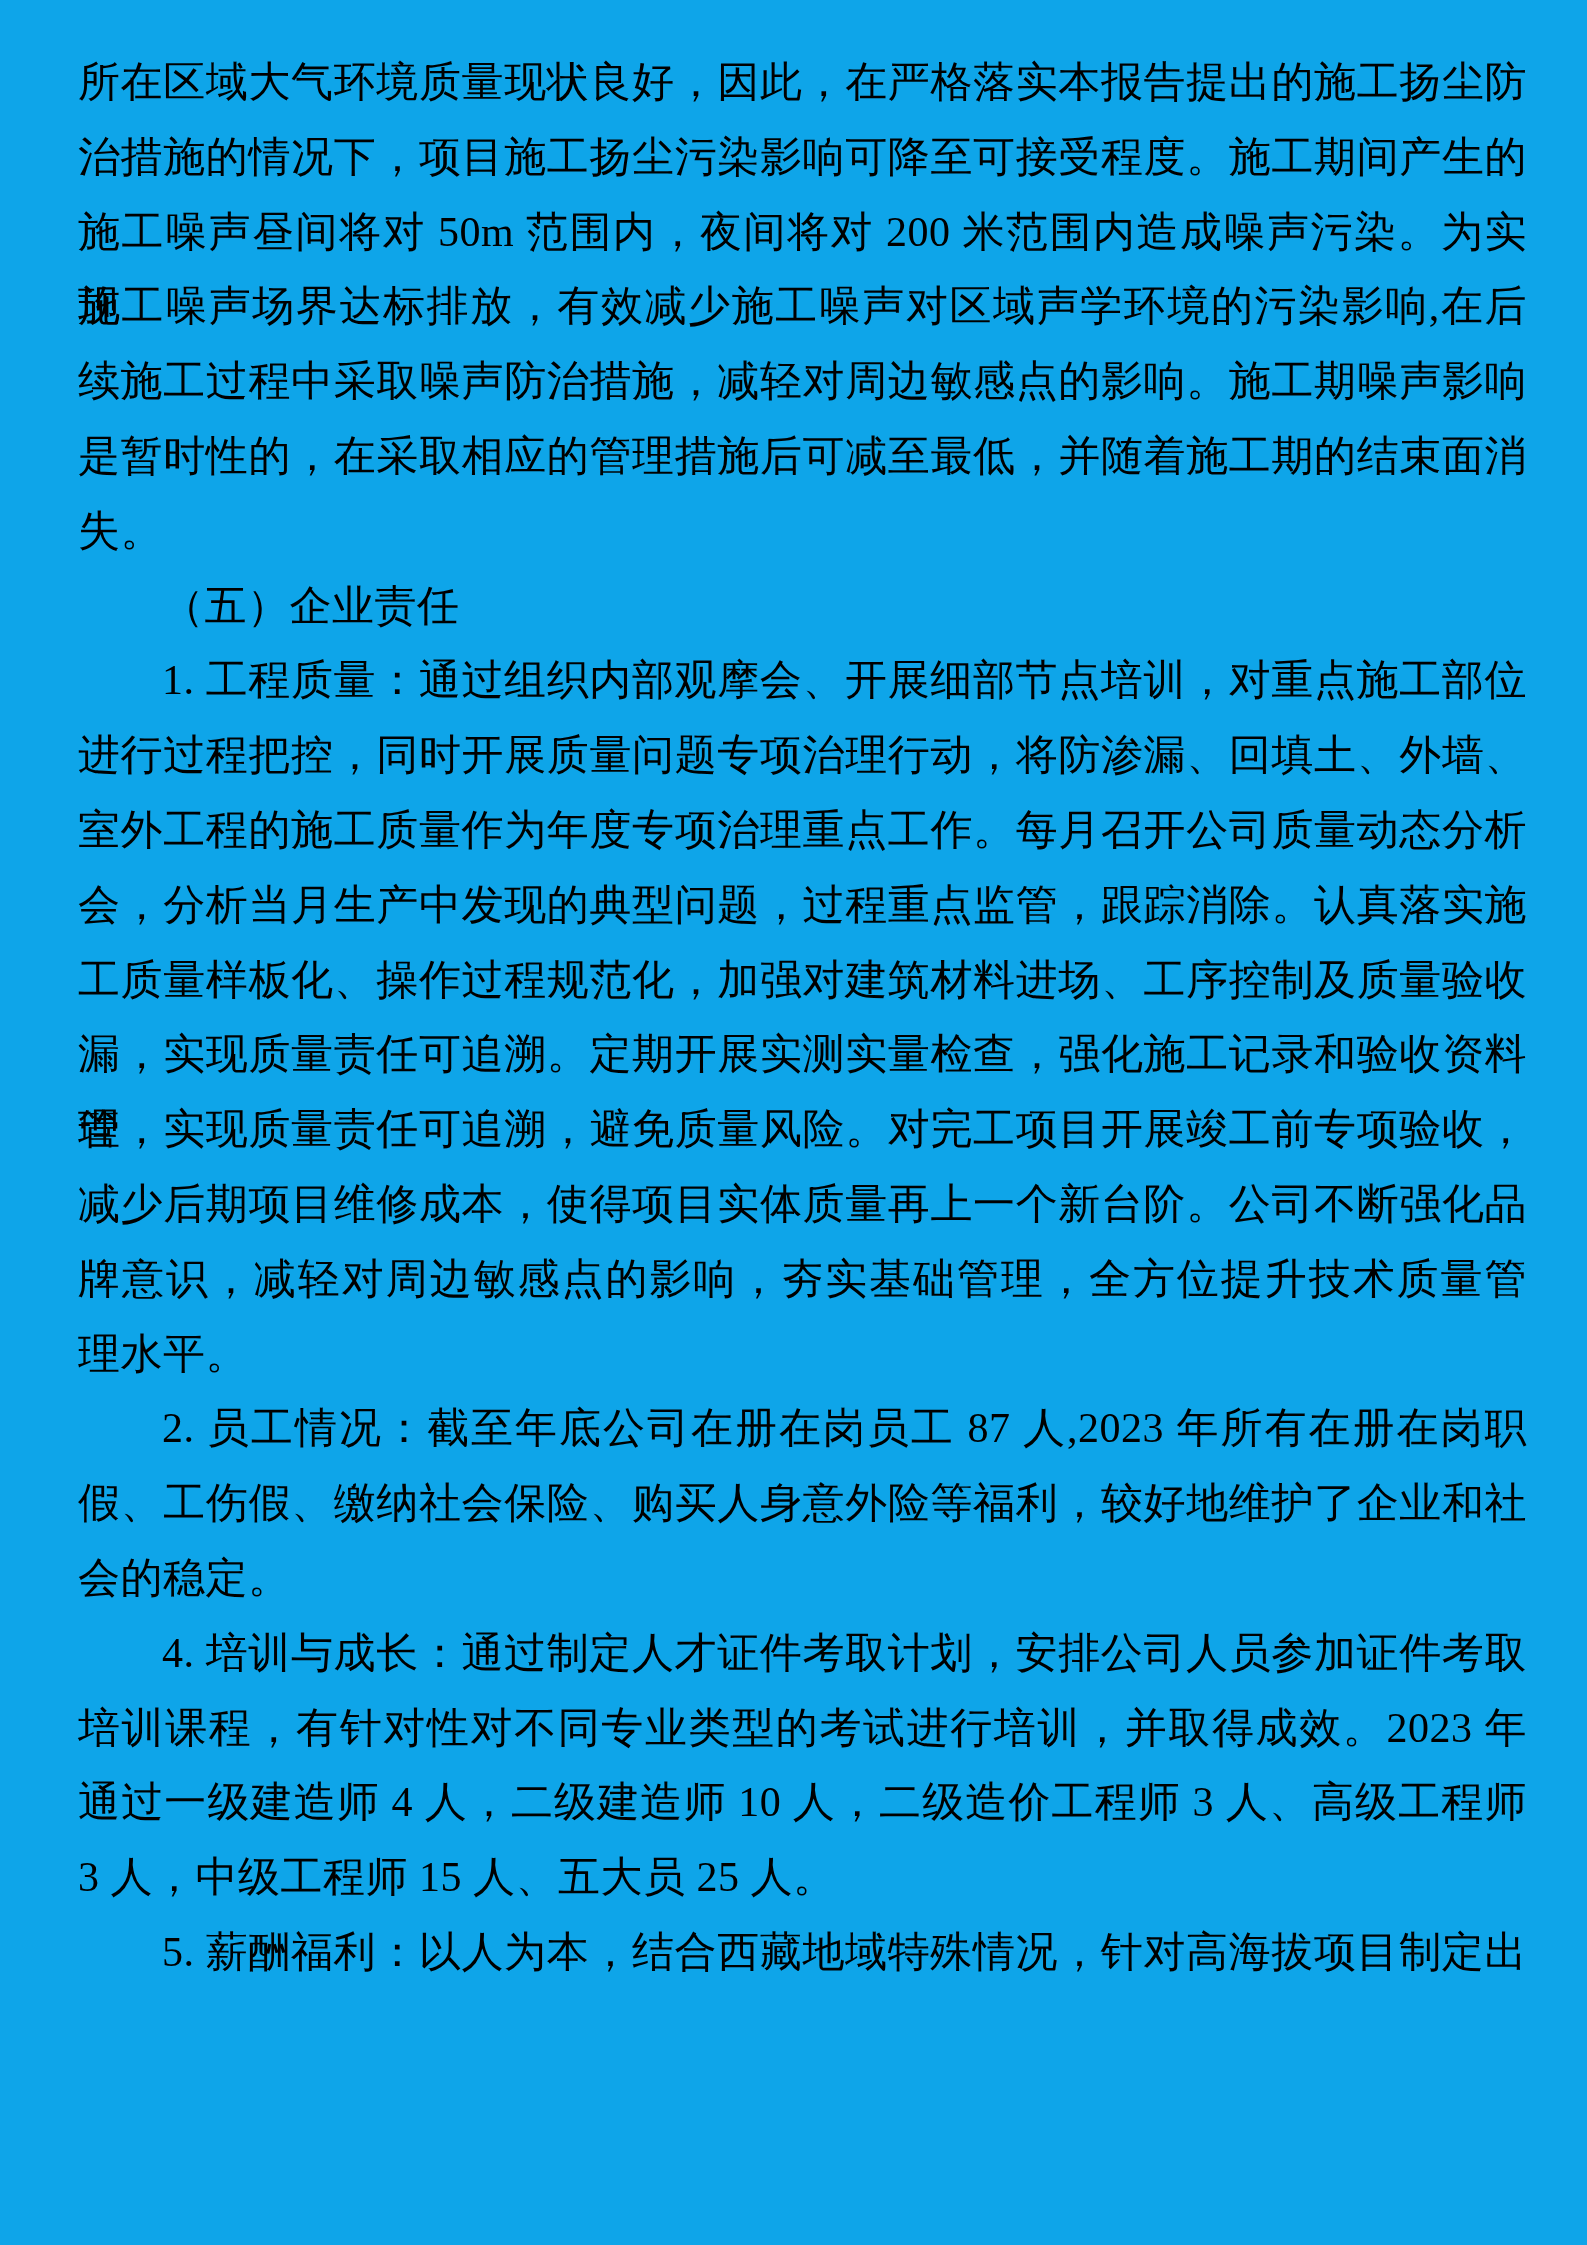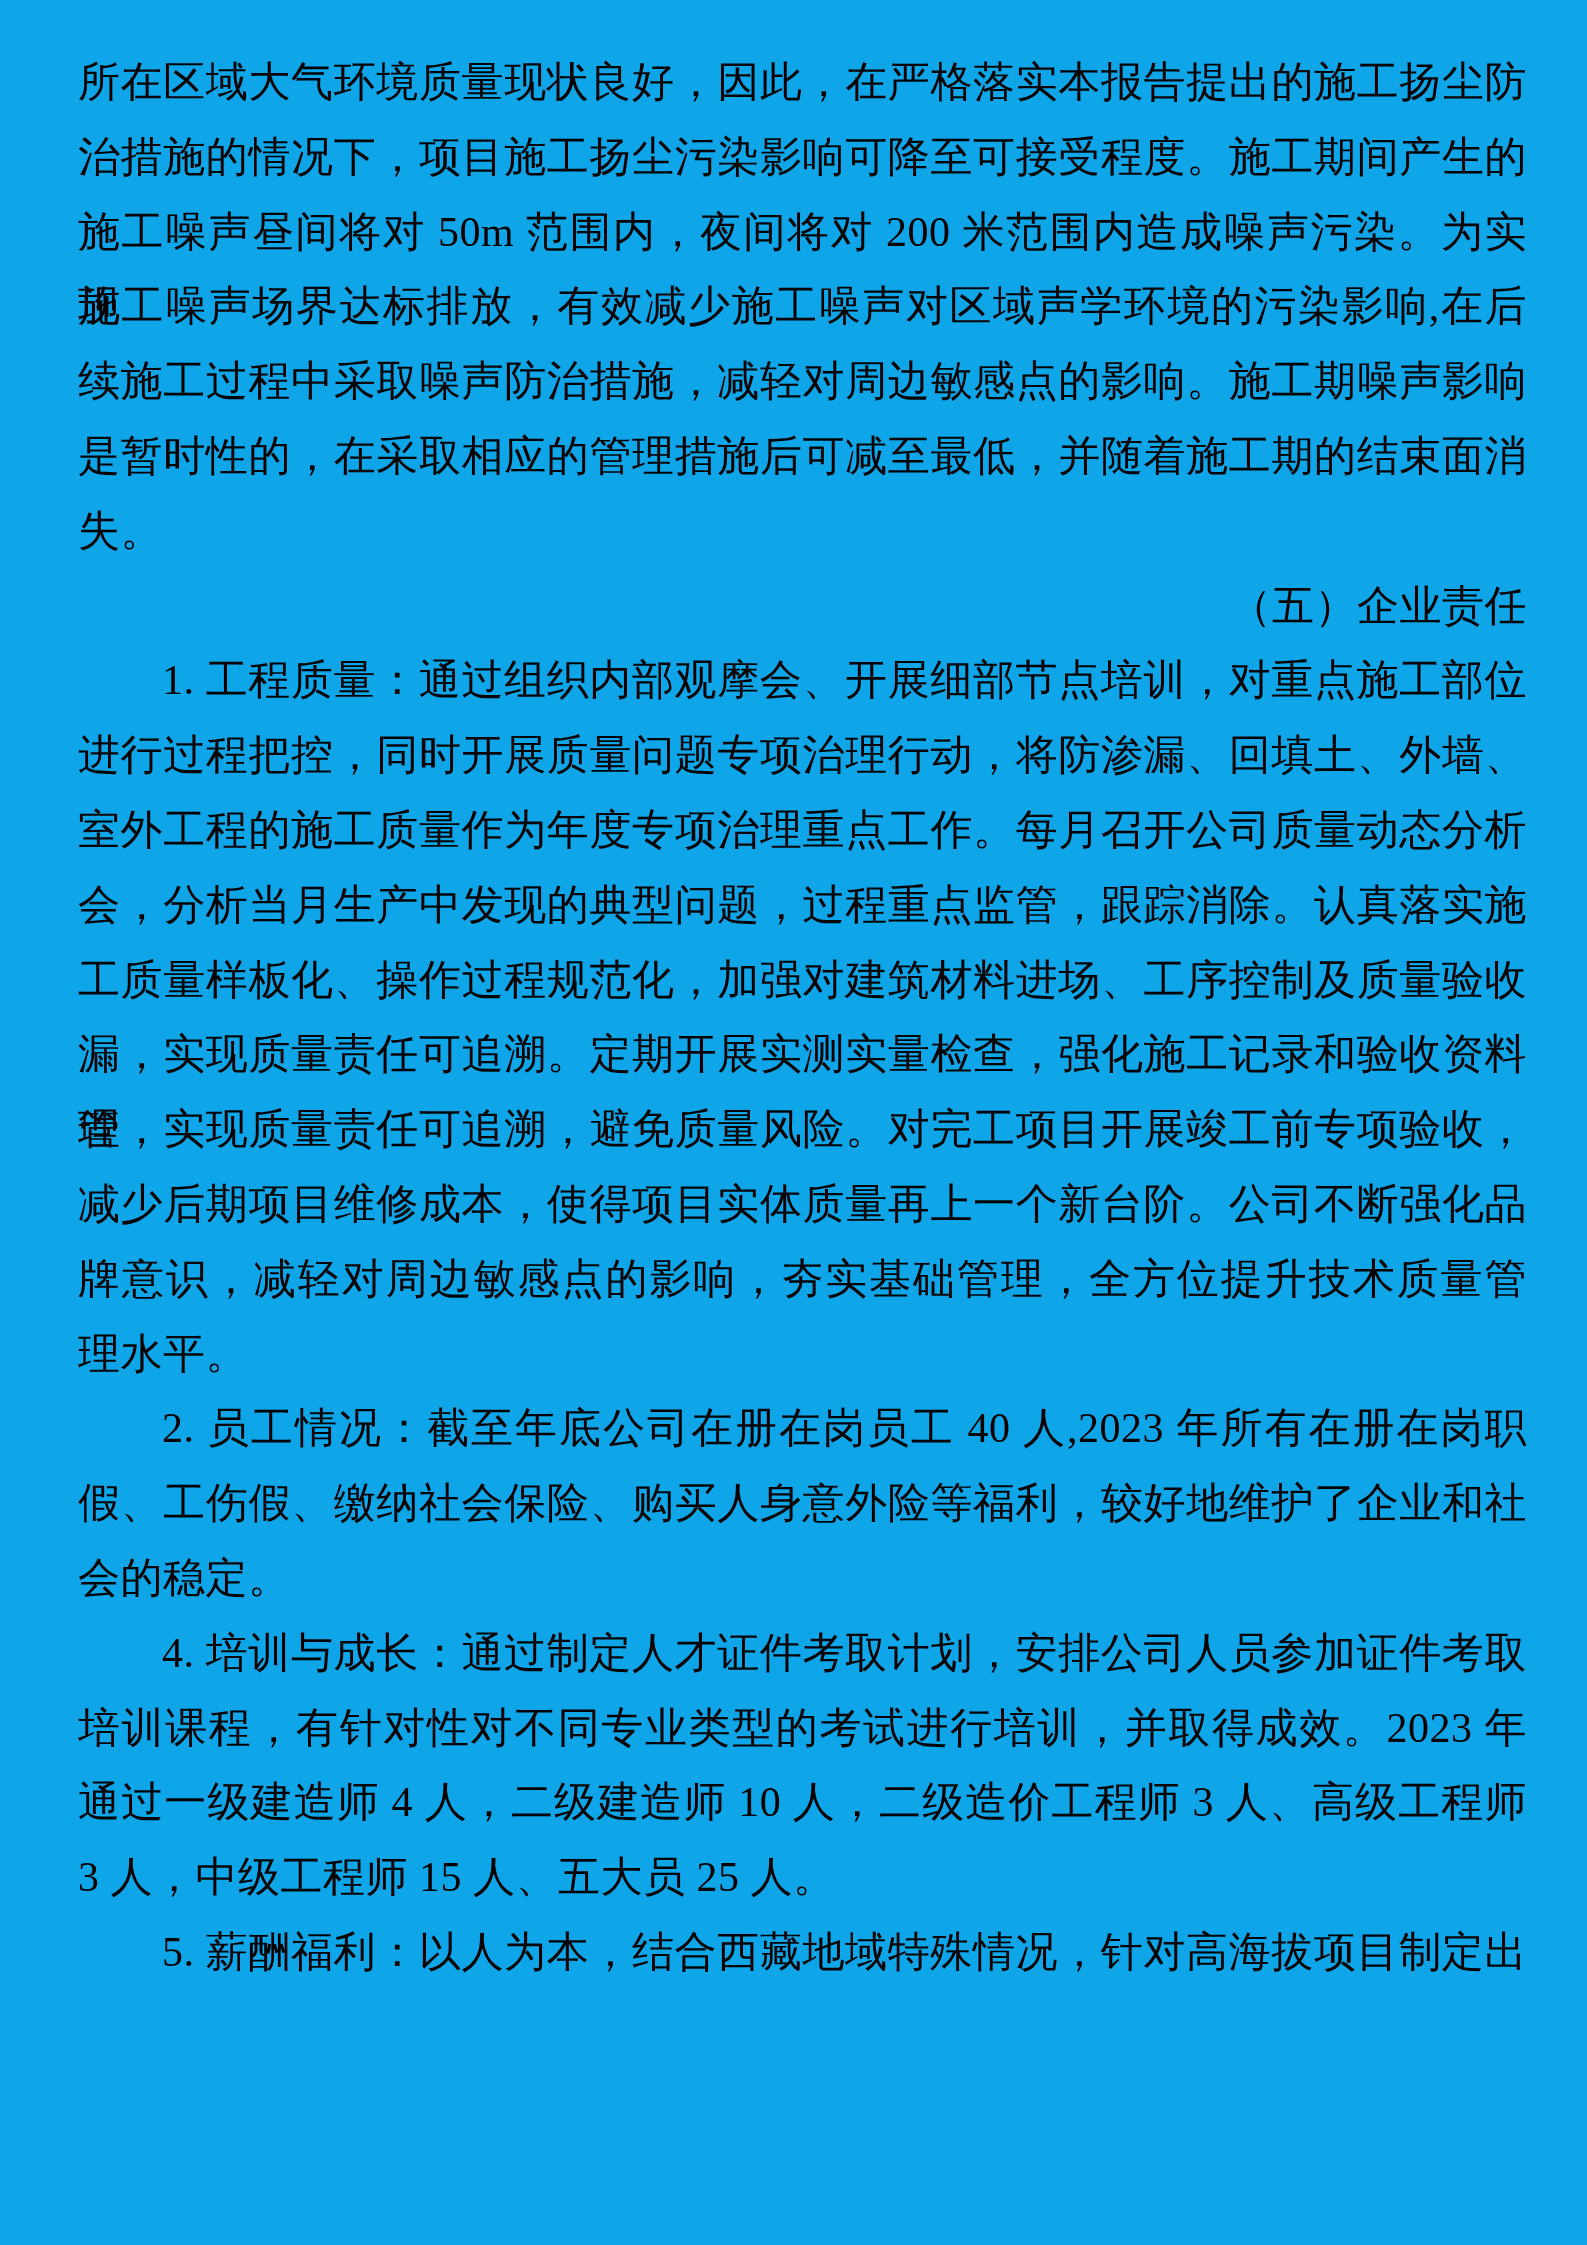--- a/index.html
+++ b/index.html
@@ -33,21 +33,20 @@
   }
   
   .line.j {
     white-space: normal;
     text-align: justify;
     text-align-last: justify;
   }
   
   .line.ind {
     padding-left: 84px;
-    text-align: right;
   }
 </style>
 </head>
 <body>
 
 <div class="page" style="background: #0ea5e9; color: rgb(0, 0, 0); padding-left: 15px;">
   <div class="doc-body">
       <div class="line j">所在区域大气环境质量现状良好，因此，在严格落实本报告提出的施工扬尘防</div>
       <div class="line j">治措施的情况下，项目施工扬尘污染影响可降至可接受程度。施工期间产生的</div>
       <div class="line j">施工噪声昼间将对 50m 范围内，夜间将对 200 米范围内造成噪声污染。为实现</div>
@@ -59,21 +58,21 @@
       <div class="line j ind">1. 工程质量：通过组织内部观摩会、开展细部节点培训，对重点施工部位</div>
       <div class="line j">进行过程把控，同时开展质量问题专项治理行动，将防渗漏、回填土、外墙、</div>
       <div class="line j">室外工程的施工质量作为年度专项治理重点工作。每月召开公司质量动态分析</div>
       <div class="line j">会，分析当月生产中发现的典型问题，过程重点监管，跟踪消除。认真落实施</div>
       <div class="line j">工质量样板化、操作过程规范化，加强对建筑材料进场、工序控制及质量验收</div>
       <div class="line j">漏，实现质量责任可追溯。定期开展实测实量检查，强化施工记录和验收资料管</div>
       <div class="line j">理，实现质量责任可追溯，避免质量风险。对完工项目开展竣工前专项验收，</div>
       <div class="line j">减少后期项目维修成本，使得项目实体质量再上一个新台阶。公司不断强化品</div>
       <div class="line j">牌意识，减轻对周边敏感点的影响，夯实基础管理，全方位提升技术质量管</div>
       <div class="line">理水平。</div>
-      <div class="line j ind">2. 员工情况：截至年底公司在册在岗员工 40 人,2023 年所有在册在岗职</div>
+      <div class="line j ind">2. 员工情况：截至年底公司在册在岗员工 87 人,2023 年所有在册在岗职</div>
       <div class="line j">假、工伤假、缴纳社会保险、购买人身意外险等福利，较好地维护了企业和社</div>
       <div class="line">会的稳定。</div>
       <div class="line j ind">4. 培训与成长：通过制定人才证件考取计划，安排公司人员参加证件考取</div>
       <div class="line j">培训课程，有针对性对不同专业类型的考试进行培训，并取得成效。2023 年</div>
       <div class="line j">通过一级建造师 4 人，二级建造师 10 人，二级造价工程师 3 人、高级工程师</div>
       <div class="line">3 人，中级工程师 15 人、五大员 25 人。</div>
       <div class="line j ind">5. 薪酬福利：以人为本，结合西藏地域特殊情况，针对高海拔项目制定出</div>
     </div>
 </div>
 

